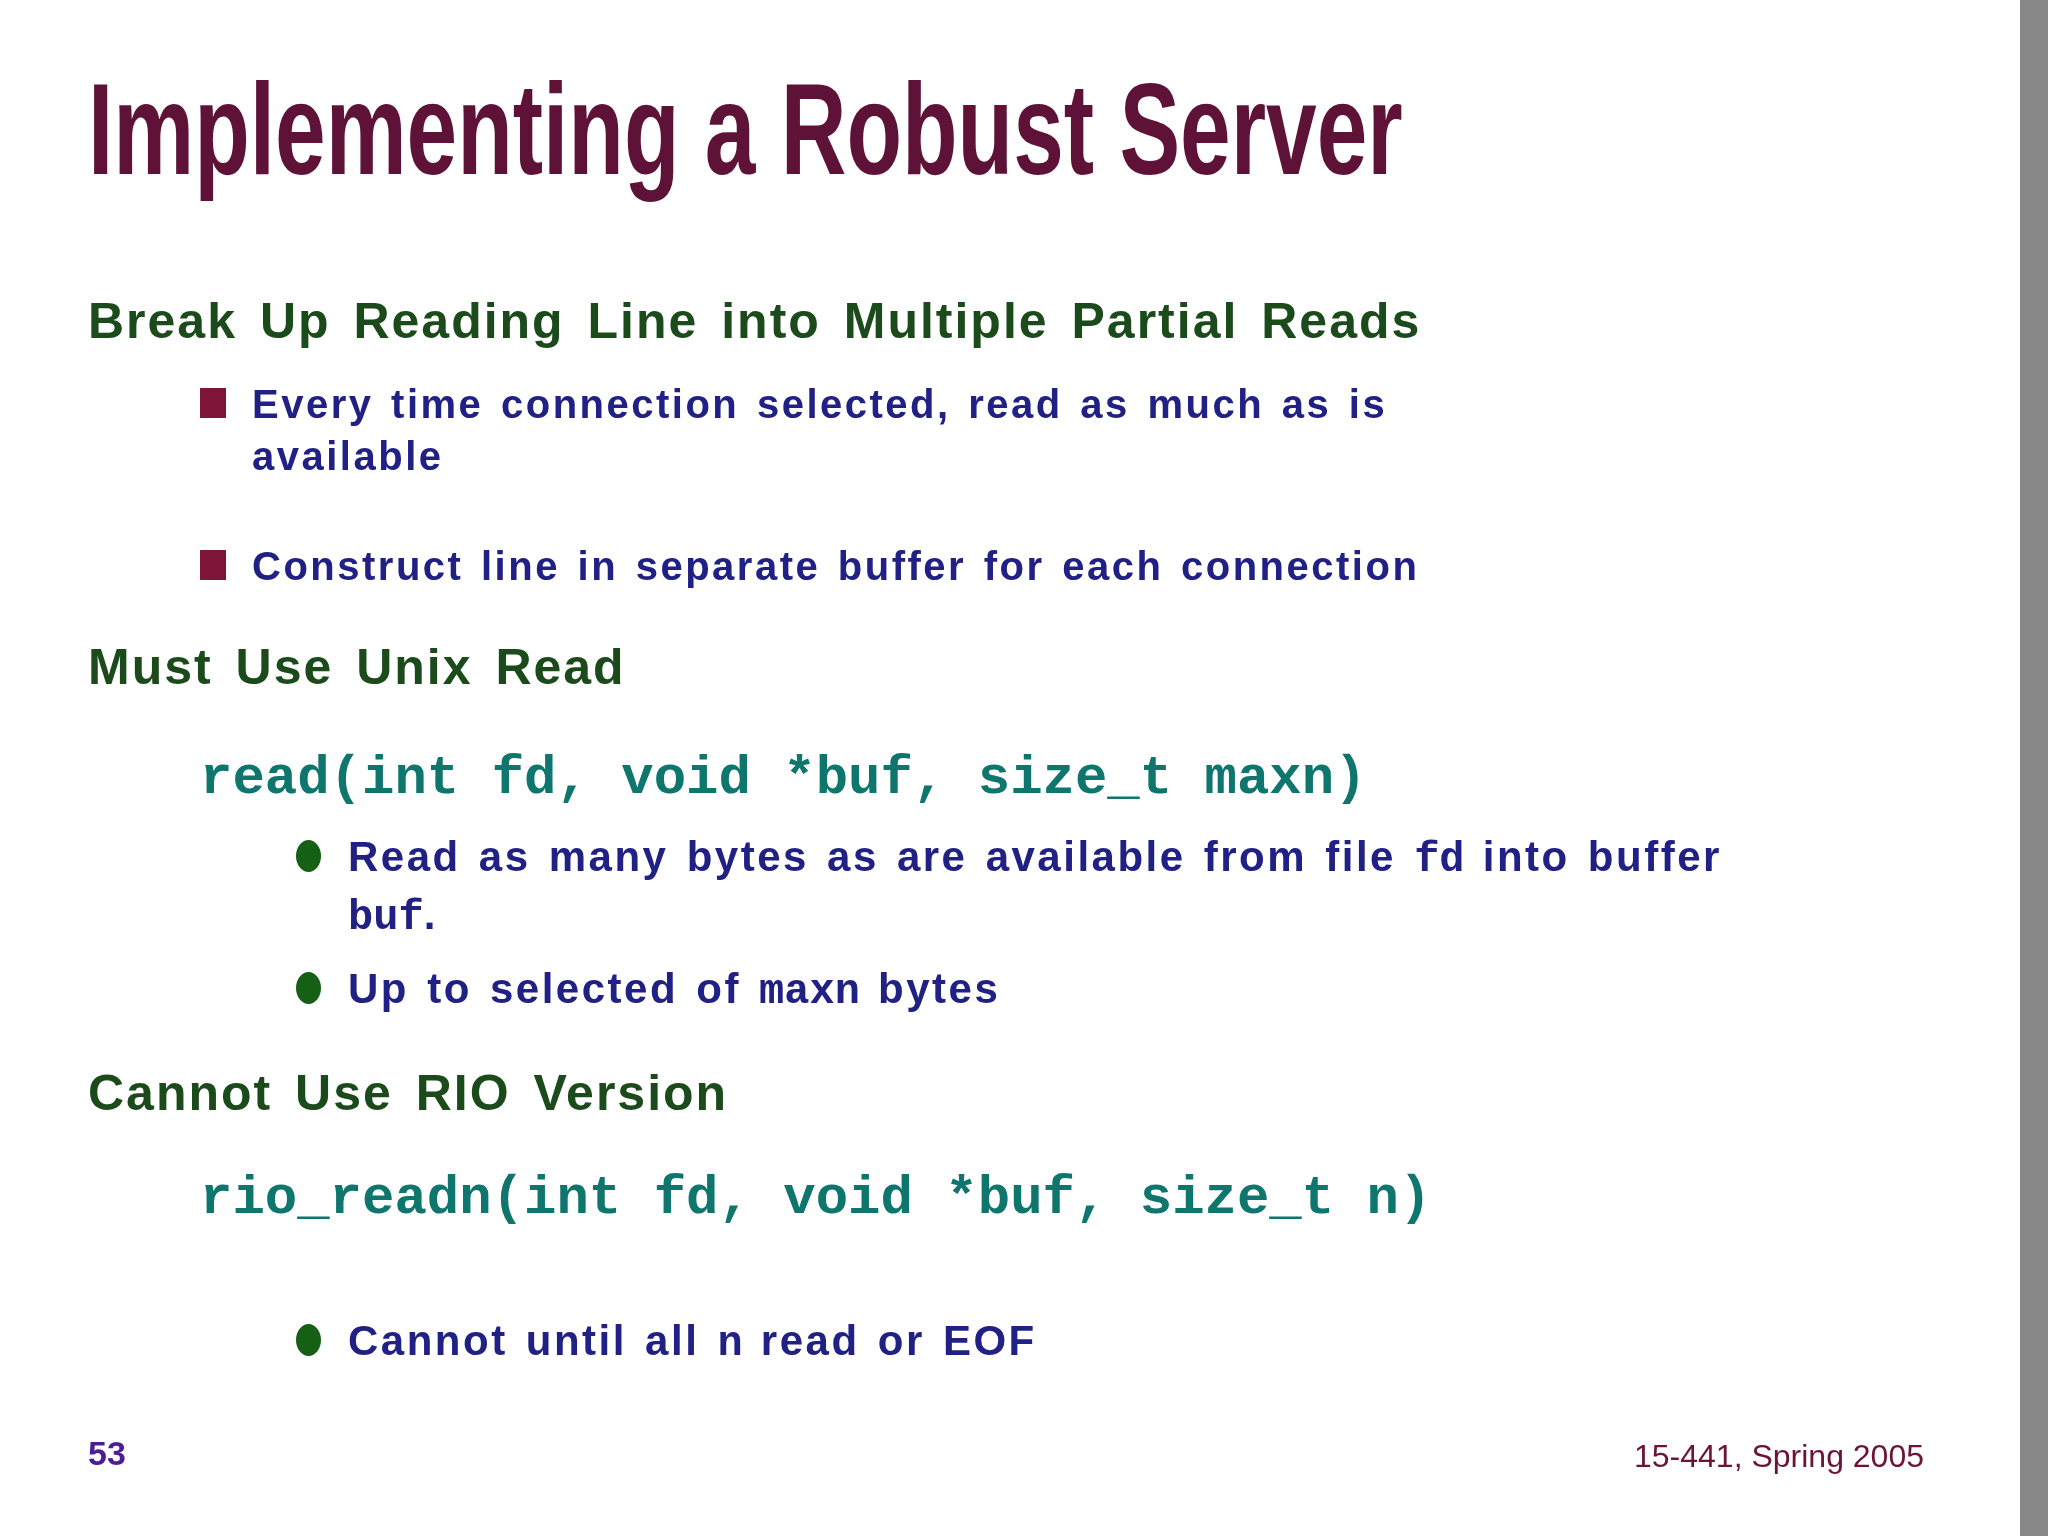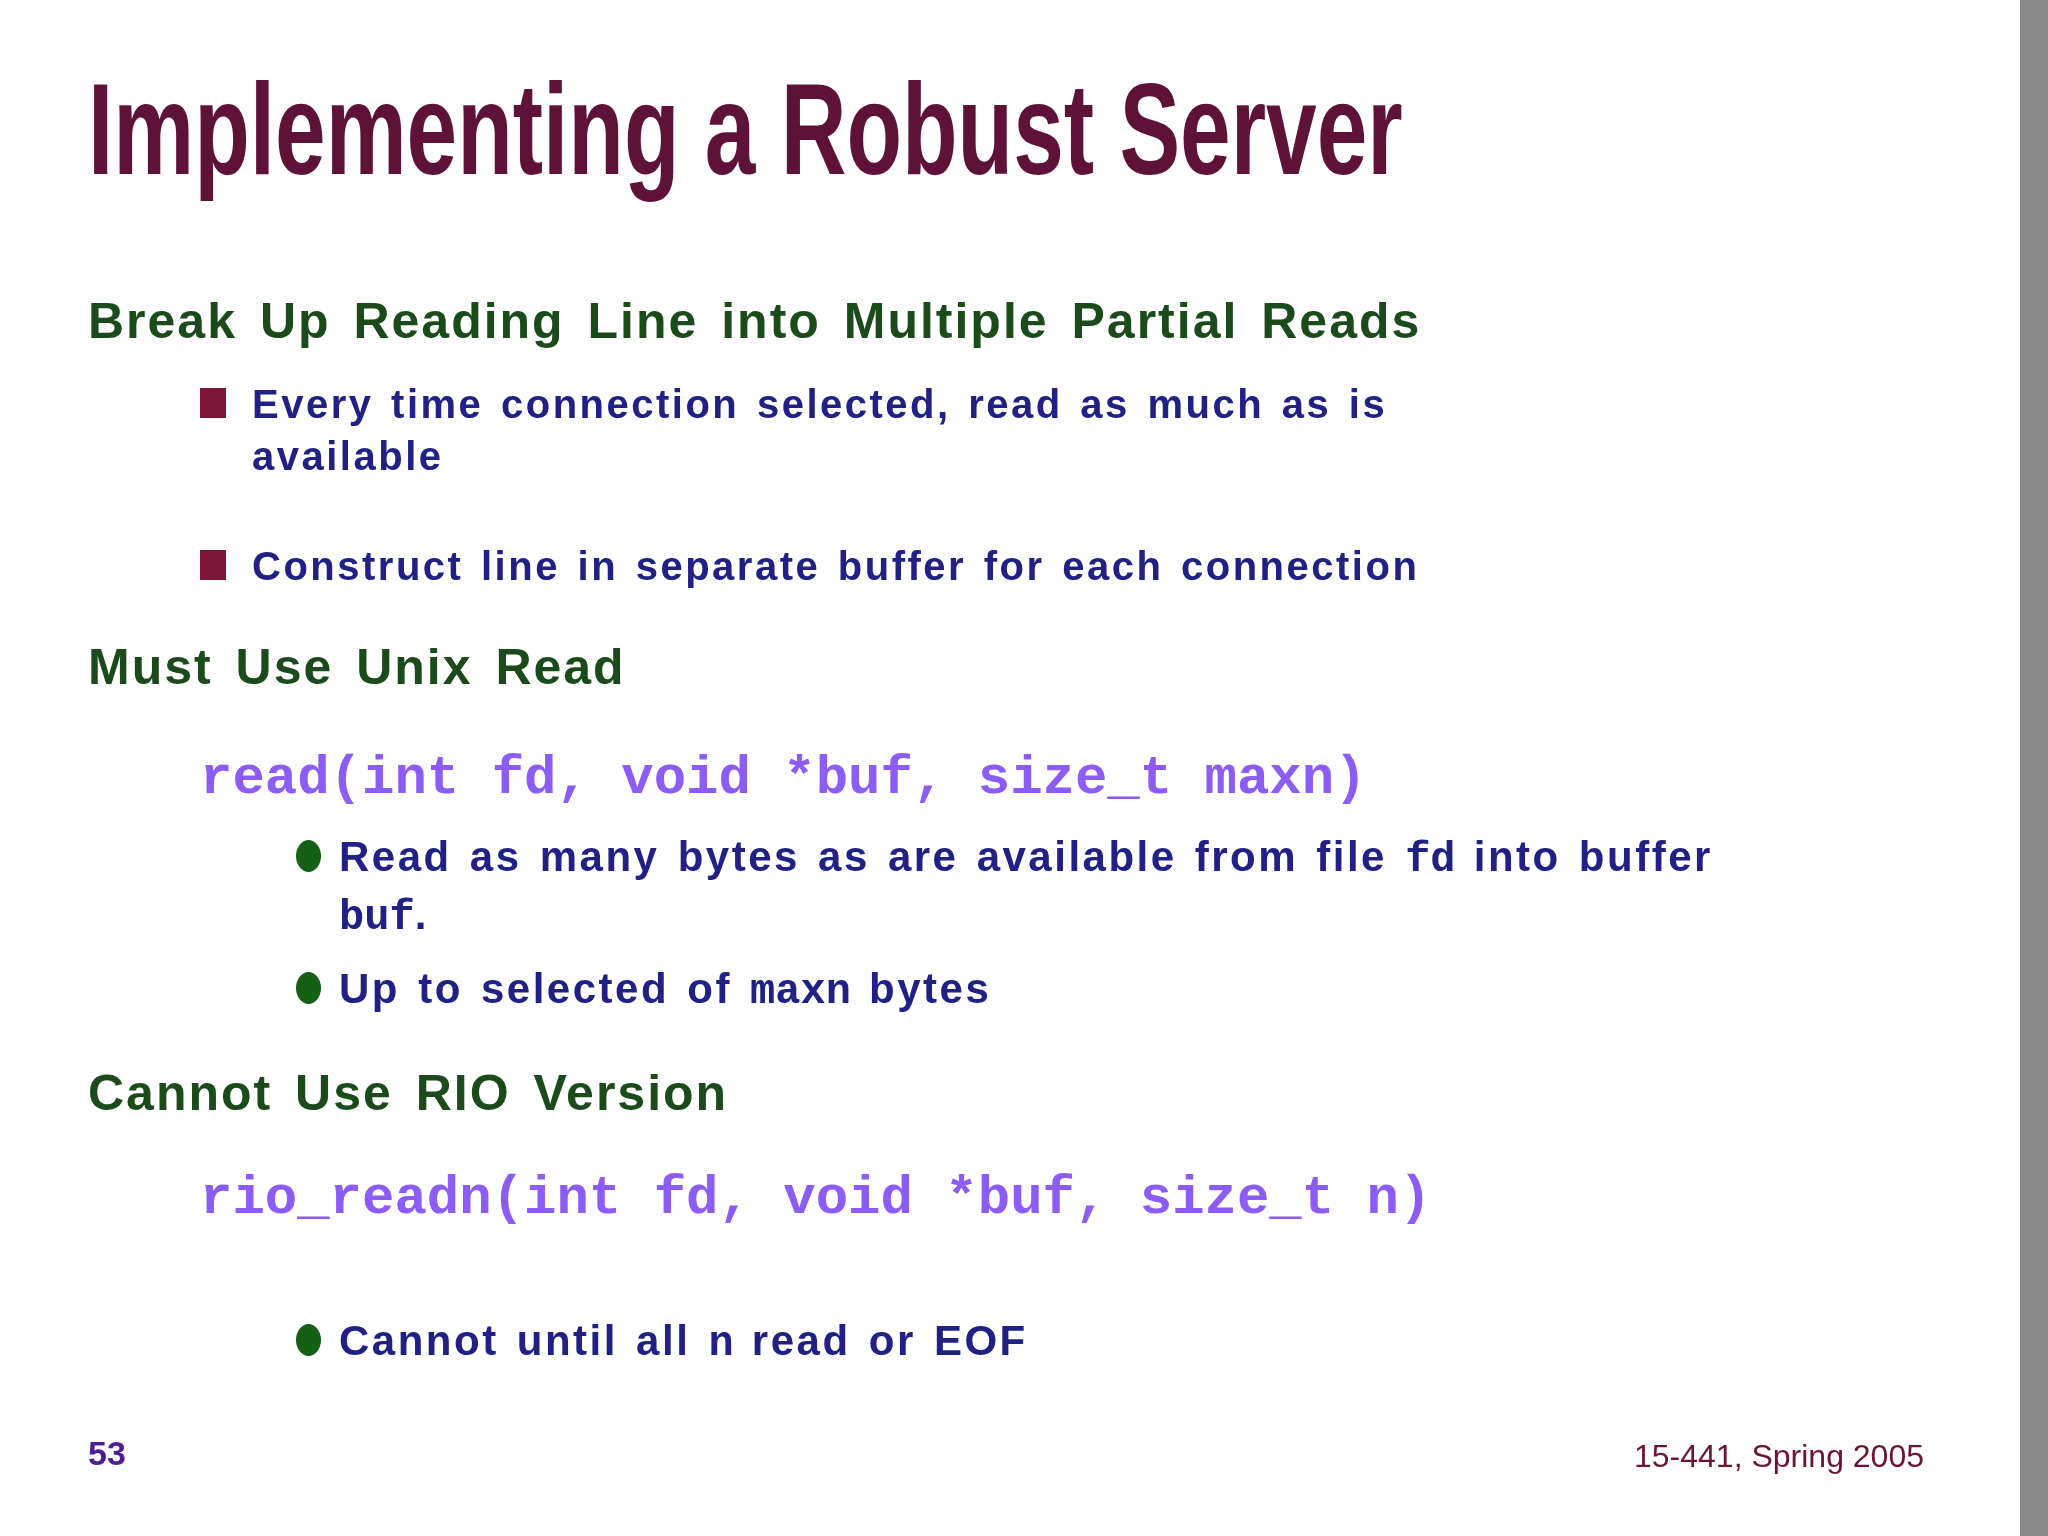--- a/index.html
+++ b/index.html
@@ -26,30 +26,30 @@
     color:#202085; font-size:40px; font-weight:bold;
     letter-spacing:2.5px; word-spacing:4px; line-height:1.3;
   }
   .sq {
     flex:none; width:26px; height:30px; margin:10px 26px 0 0;
     background:#7c1538;
   }
   .l2 {
     position:absolute; left:296px; display:flex; align-items:flex-start;
     color:#202085; font-size:42px; font-weight:bold;
-    letter-spacing:2.5px; word-spacing:4px; line-height:1.3;
+    letter-spacing:2.5px; word-spacing:4px; line-height:1.3;gap:9px;
   }
   .dot {
     flex:none; width:25px; height:32px; margin:10px 18px 0 0;
     background:#166016; border-radius:50%;
   }
   .code {
     position:absolute; left:200px; margin:0;
     font-family:"Liberation Mono", monospace; font-weight:bold;
-    font-size:54px; color:#8b5cf6; white-space:nowrap; letter-spacing:0;
+    font-size:54px; color:#0f766e; white-space:nowrap; letter-spacing:0;
   }
   .btxt .mono, .mono {
     font-family:"Liberation Mono", monospace; letter-spacing:0;
   }
   .w1 { max-width:1240px; }
   .w2 { max-width:1380px; }
   .nw { white-space:nowrap; }
   .page-num {
     position:absolute; left:88px; top:1434px;
     font-size:34px; font-weight:bold; color:#4c1d95;

